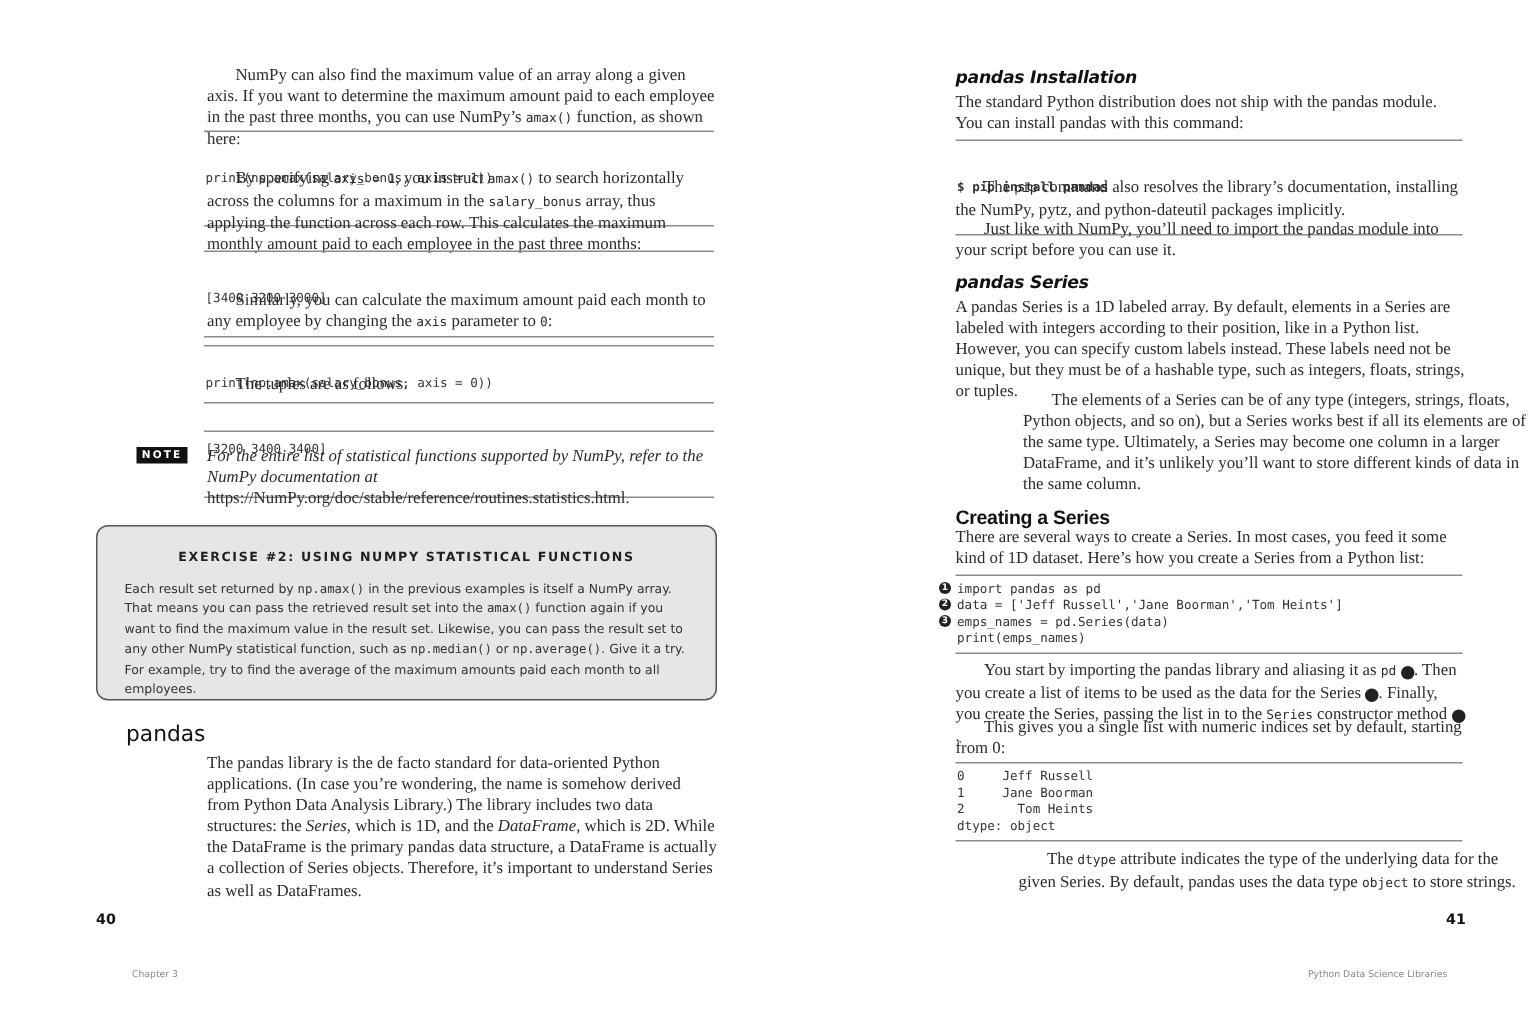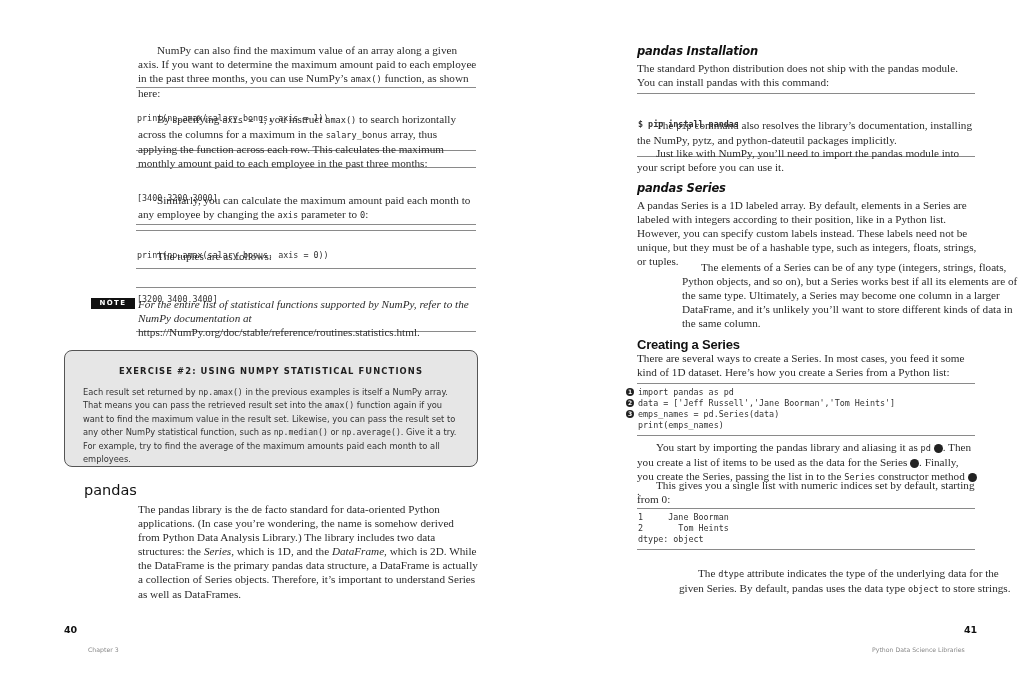--- a/index.html
+++ b/index.html
@@ -34,21 +34,21 @@
   }
   .inline-callout {
     display: inline-block; width: 9px; height: 9px; border-radius: 50%;
     background: #222; color: #fff;
     font-family: "DejaVu Sans", sans-serif; font-size: 6px; font-weight: bold;
     line-height: 9px; text-align: center; vertical-align: 0px;
   }
   code.inl { font-family: "DejaVu Sans Mono", "Liberation Mono", monospace; font-size: 8.6px; }
 
   .note-label {
-    position: absolute; left: 75px; top: 298px; width: 44px; height: 11px;
+    position: absolute; left: 75px; top: 298px; width: 34px; height: 11px;
     background: #111; color: #fff;
     font-family: "DejaVu Sans", sans-serif; font-size: 7px; font-weight: bold;
     letter-spacing: 1.4px; text-align: center; line-height: 11px;
   }
   .note-text { font-style: italic; }
   .note-url { font-style: normal; }
 
   .exercise-box {
     position: absolute; left: 48px; top: 350px; width: 414px; height: 117px;
     background: #e6e6e6; border: 1.5px solid #555; border-radius: 8px;
@@ -72,21 +72,21 @@
     position: absolute;
     font-family: "DejaVu Sans", sans-serif; font-weight: bold; font-style: italic;
     font-size: 11.5px; color: #111; letter-spacing: -0.2px;
   }
   .h3 {
     position: absolute;
     font-family: Liberation Sans, sans-serif; font-weight: bold; font-size: 13px; color: #111; letter-spacing: -0.2px;
   }
 
   .folio {
-    position: absolute; top: 624px;
+    position: absolute; top: 608px;
     font-family: "DejaVu Sans", sans-serif; font-weight: bold; font-size: 9.5px; color: #111;
   }
   .running {
     position: absolute; top: 646px;
     font-family: "DejaVu Sans", sans-serif; font-size: 6.2px; color: #888;
   }
 </style>
 </head>
 <body>
 
@@ -153,19 +153,19 @@
   <h3 class="h3" style="left:125px; top:337px;">Creating a Series</h3>
 
   <p class="para serif" style="left:125px; top:351px; width:340px;">There are several ways to create a Series. In most cases, you feed it some kind of 1D dataset. Here’s how you create a Series from a Python list:</p>
 
   <div class="code-block mono" id="series-code" style="left:125px; top:383px; width:338px;"><span class="code-line"><span class="callout">1</span><span>import pandas as pd</span></span><span class="code-line"><span class="callout">2</span><span>data = ['Jeff Russell','Jane Boorman','Tom Heints']</span></span><span class="code-line"><span class="callout">3</span><span>emps_names = pd.Series(data)</span></span><span class="code-line"><span>print(emps_names)</span></span></div>
 
   <p class="para serif indent" id="explain-para" style="left:125px; top:440px; width:340px;"><span>You start by importing the pandas library and aliasing it as </span><code class="inl">pd</code> <span class="inline-callout">1</span><span>. Then you create a list of items to be used as the data for the Series </span><span class="inline-callout">2</span><span>. Finally, you create the Series, passing the list in to the </span><code class="inl">Series</code><span> constructor method </span><span class="inline-callout">3</span><span>.</span></p>
 
   <p class="para serif indent" style="left:125px; top:478px; width:340px;">This gives you a single list with numeric indices set by default, starting from 0:</p>
 
-  <div class="code-block mono" id="series-output" style="left:125px; top:508px; width:338px;"><span class="code-line">1     Jane Boorman</span><span class="code-line">2       Tom Heints</span><span class="code-line">dtype: object</span></div>
+  <div class="code-block mono" id="series-output" style="left:125px; top:508px; width:338px;"><span class="code-line">0     Jeff Russell</span><span class="code-line">1     Jane Boorman</span><span class="code-line">2       Tom Heints</span><span class="code-line">dtype: object</span></div>
 
   <p class="para serif indent" style="left:125px; top:566px; width:340px;margin-left:42px;"><span>The </span><code class="inl">dtype</code><span> attribute indicates the type of the underlying data for the given Series. By default, pandas uses the data type </span><code class="inl">object</code><span> to store strings.</span></p>
 
   <span class="running" style="left:360px;">Python Data Science Libraries</span>
   <span class="folio" style="left:452px;">41</span>
 </div>
 
 </body></html>

